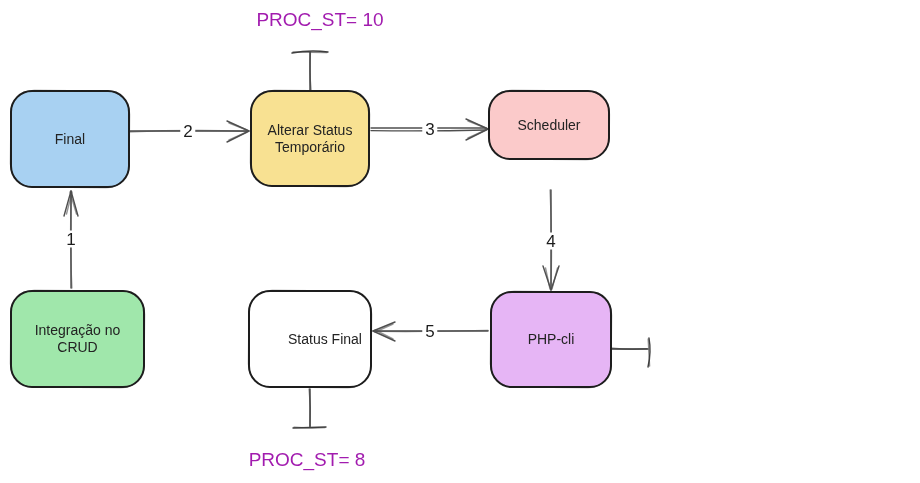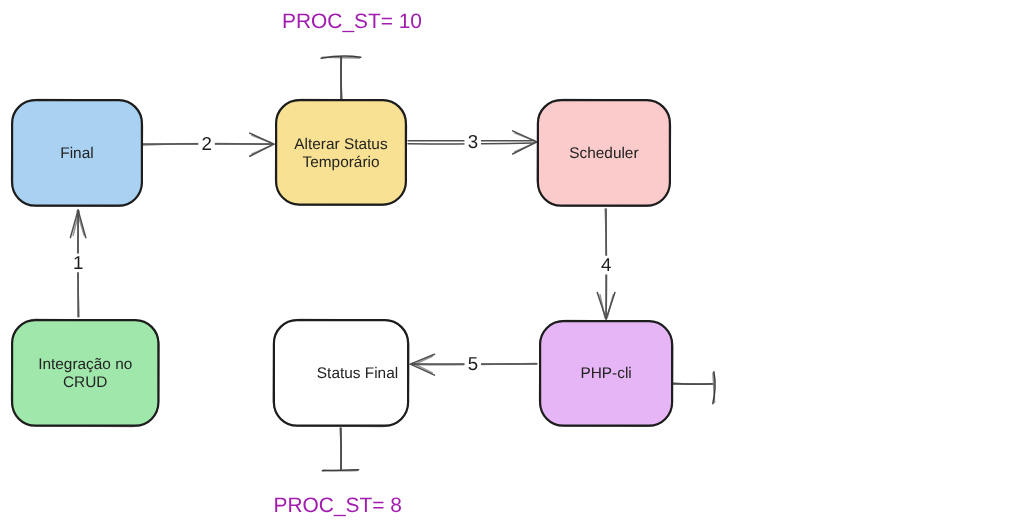--- a/index.html
+++ b/index.html
@@ -122,21 +122,21 @@
   </svg>
 
   <div class="node" style="left: 10px; top: 90px; width: 120px; height: 98px; background-color: rgb(168, 209, 242);">
     <span>Final</span>
   </div>
 
   <div class="node" style="left: 250px; top: 90px; width: 120px; height: 97px; padding: 2px 10px; background-color: rgb(248, 225, 146);">
     <span>Alterar Status Temporário</span>
   </div>
 
-  <div class="node" style="left: 488px; top: 90px; width: 122px; height: 98px; background-color: rgb(251, 202, 202);">
+  <div class="node" style="left: 488px; top: 90px; width: 122px; height: 70px; background-color: rgb(251, 202, 202);">
     <span>Scheduler</span>
   </div>
 
   <div class="node" style="left: 10px; top: 290px; width: 135px; height: 98px; padding: 16px 12px; background-color: rgb(160, 231, 171);">
     <span>Integração no CRUD</span>
   </div>
 
   <div class="node" style="left: 248px; top: 290px; width: 124px; height: 98px; background-color: rgb(255, 255, 255); padding-left: 36px;">
     <span>Status Final</span>
   </div>

